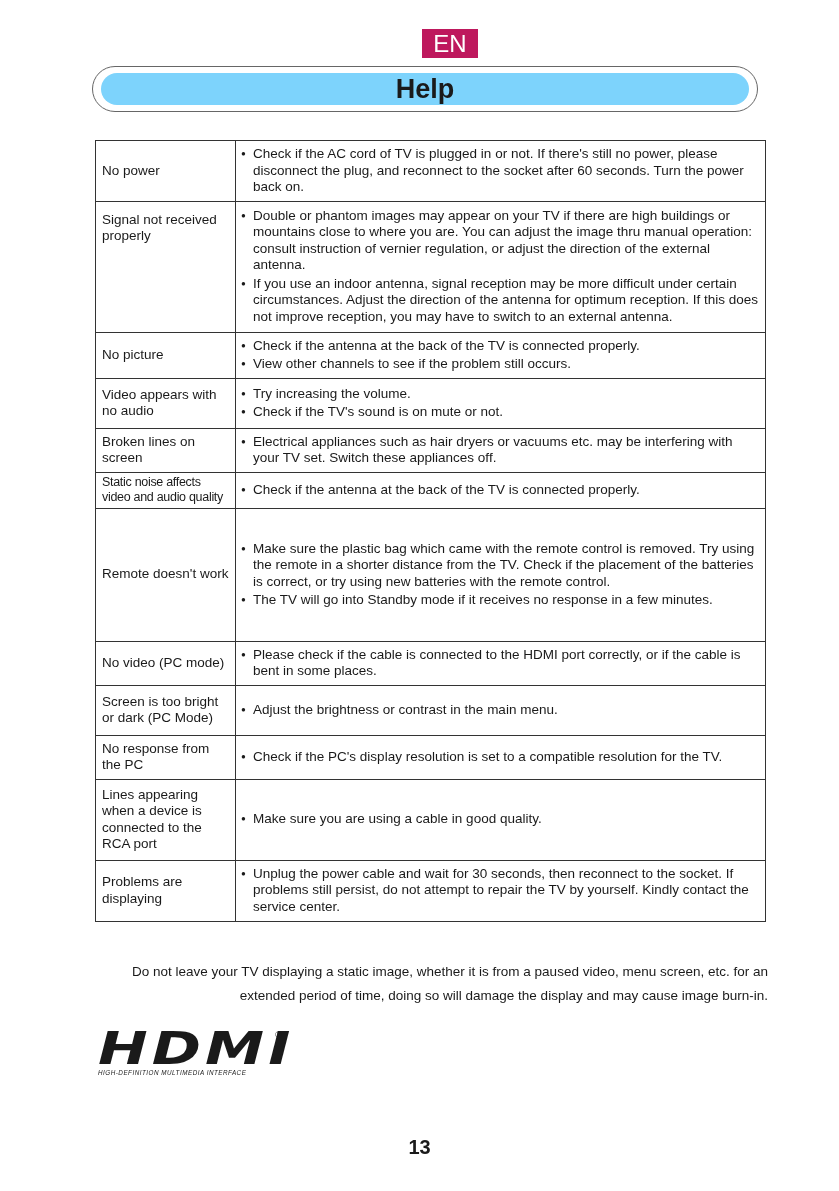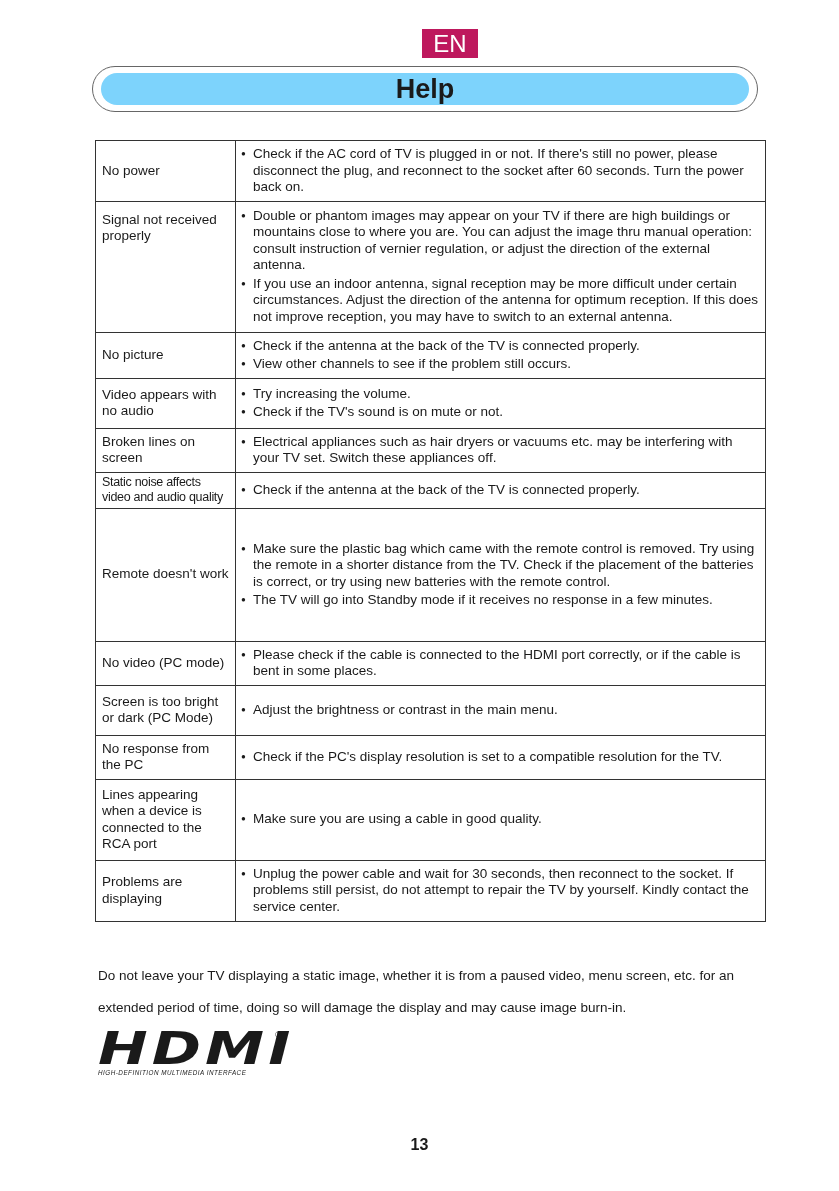--- a/index.html
+++ b/index.html
@@ -13,27 +13,27 @@
                  background:#7dd3fc; border-radius:17px; text-align:center;
                  font-size:27px; font-weight:bold; line-height:32px; color:#1a1a1a; }
   table.help { position:absolute; left:95px; top:140px; width:671px; border-collapse:collapse; }
   table.help td { border:1px solid #333; vertical-align:middle; font-size:13.5px; line-height:16.5px; }
   td.sym { width:129px; padding:2px 4px 2px 6px; }
   td.sol { padding:3px 4px 3px 5px; }
   td.sym.small { font-size:12.5px; line-height:15px; letter-spacing:-0.3px; }
   .bul { position:relative; padding-left:12px; margin:2px 0; }
   .bul + .bul { }
   .bul::before { content:"\25CF"; position:absolute; left:0; top:0; font-size:8px; }
-  .note { position:absolute; left:98px; top:960px; width:670px; font-size:13.5px; line-height:32px; }
+  .note { position:absolute; left:98px; top:960px; width:670px; font-size:13.5px; line-height:24px;text-align:right; }
   .hdmi { position:absolute; left:98px; top:1030px;font-style:italic; }
   .hdmi-word { font-family:"DejaVu Sans", sans-serif; font-size:44px; font-weight:bold;
                letter-spacing:3px; line-height:38px; transform:scaleX(1.35); transform-origin:left; color:#1a1a1a; }
   .reg { position:absolute; left:177px; top:0; font-size:9px; }
   .hdmi-sub { font-size:6.3px; letter-spacing:0.5px; margin-top:1px; }
-  .page-num { position:absolute; left:0; width:839px; top:1136px; text-align:center; font-size:16px; font-weight:bold; }
+  .page-num { position:absolute; left:0; width:839px; top:1136px; text-align:center; font-size:20px; font-weight:bold; }
 </style>
 </head>
 <body>
 
 <div class="lang-badge">EN</div>
 <div class="title-outer">
   <div class="title-inner">Help</div>
 </div>
 
 <table class="help">

